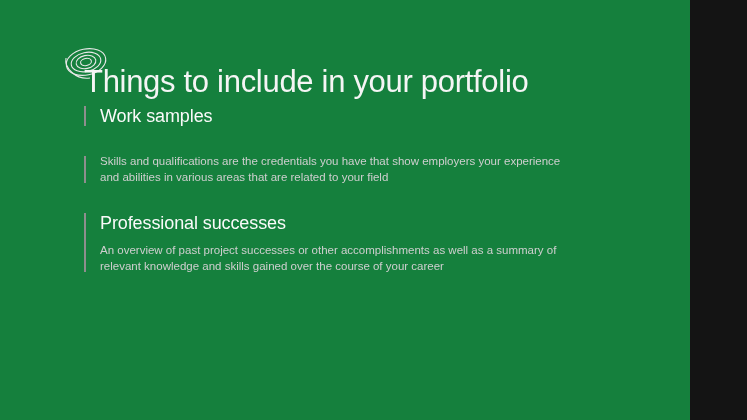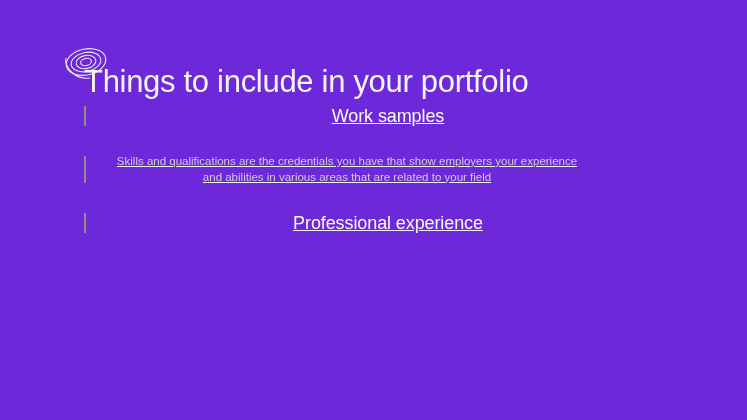--- a/index.html
+++ b/index.html
@@ -9,25 +9,24 @@
   }
   body {
     width: 747px;
     height: 420px;
     overflow: hidden;
     font-family: "Liberation Sans", sans-serif;
     color: #f2f2f2;
   }
   .slide {
     position: relative;
-    width: 747px;
+    width: 690px;
     height: 420px;
-    background: #6d28d9;
+    background: #15803d;
     box-sizing: border-box;
-    text-align: center;
   }
 
   
   .swirl {
     position: absolute;
     left: 62px;
     top: 38px;
     width: 52px;
     height: 48px;
     pointer-events: none;
@@ -47,23 +46,22 @@
 
   .sections {
     position: absolute;
     left: 84px;
     top: 104px;
     width: 580px;
   }
 
   .section {
     position: relative;
-    padding-left: 28px;
+    padding-left: 16px;
     margin-bottom: 26px;
-    text-decoration: underline;
   }
   .section:last-child {
     margin-bottom: 0;
   }
   .section .rule {
     position: absolute;
     left: 0;
     top: 2px;
     bottom: 2px;
     width: 2px;
@@ -115,17 +113,18 @@
       <h2>Work samples</h2>
     </div>
 
     <div class="section narrow">
       <span class="rule"></span>
       <p>Skills and qualifications are the credentials you have that show employers your experience and abilities in various areas that are related to your field</p>
     </div>
 
     <div class="section narrow">
       <span class="rule"></span>
-      <h2>Professional experience</h2>
+      <h2>Professional successes</h2>
+      <p>An overview of past project successes or other accomplishments as well as a summary of relevant knowledge and skills gained over the course of your career</p>
     </div>
 
   </div>
 </div>
 
 </body></html>

